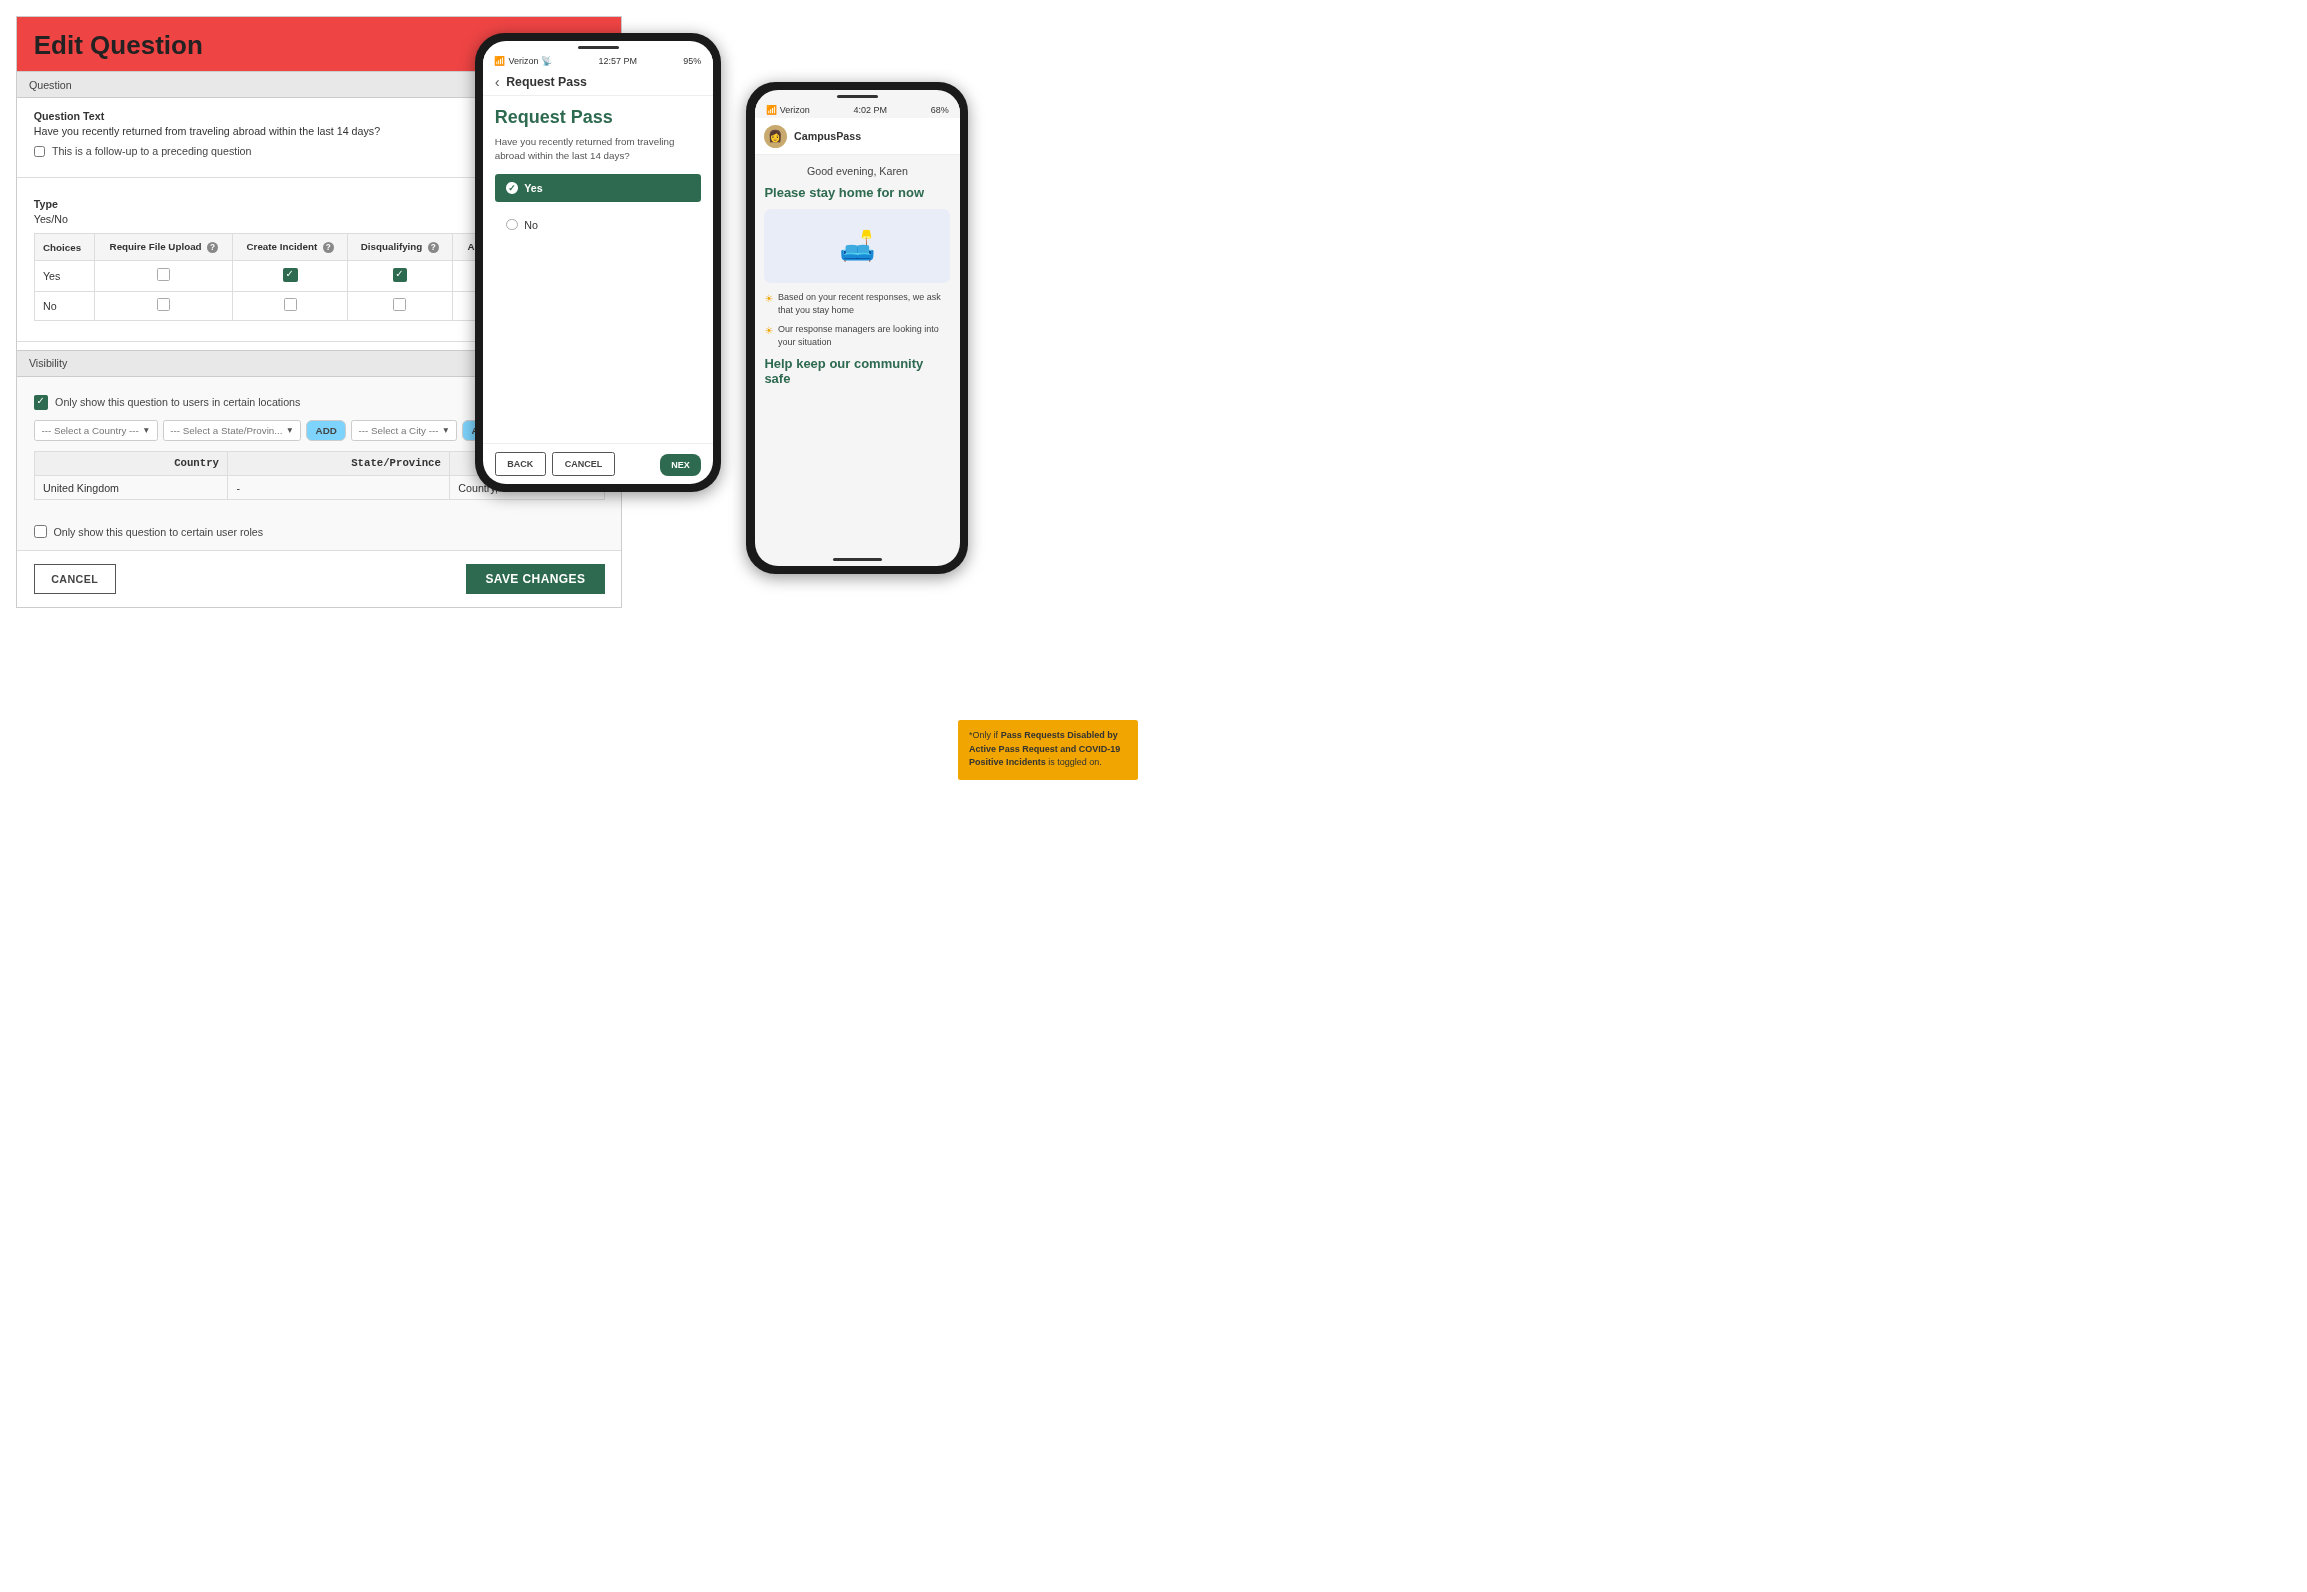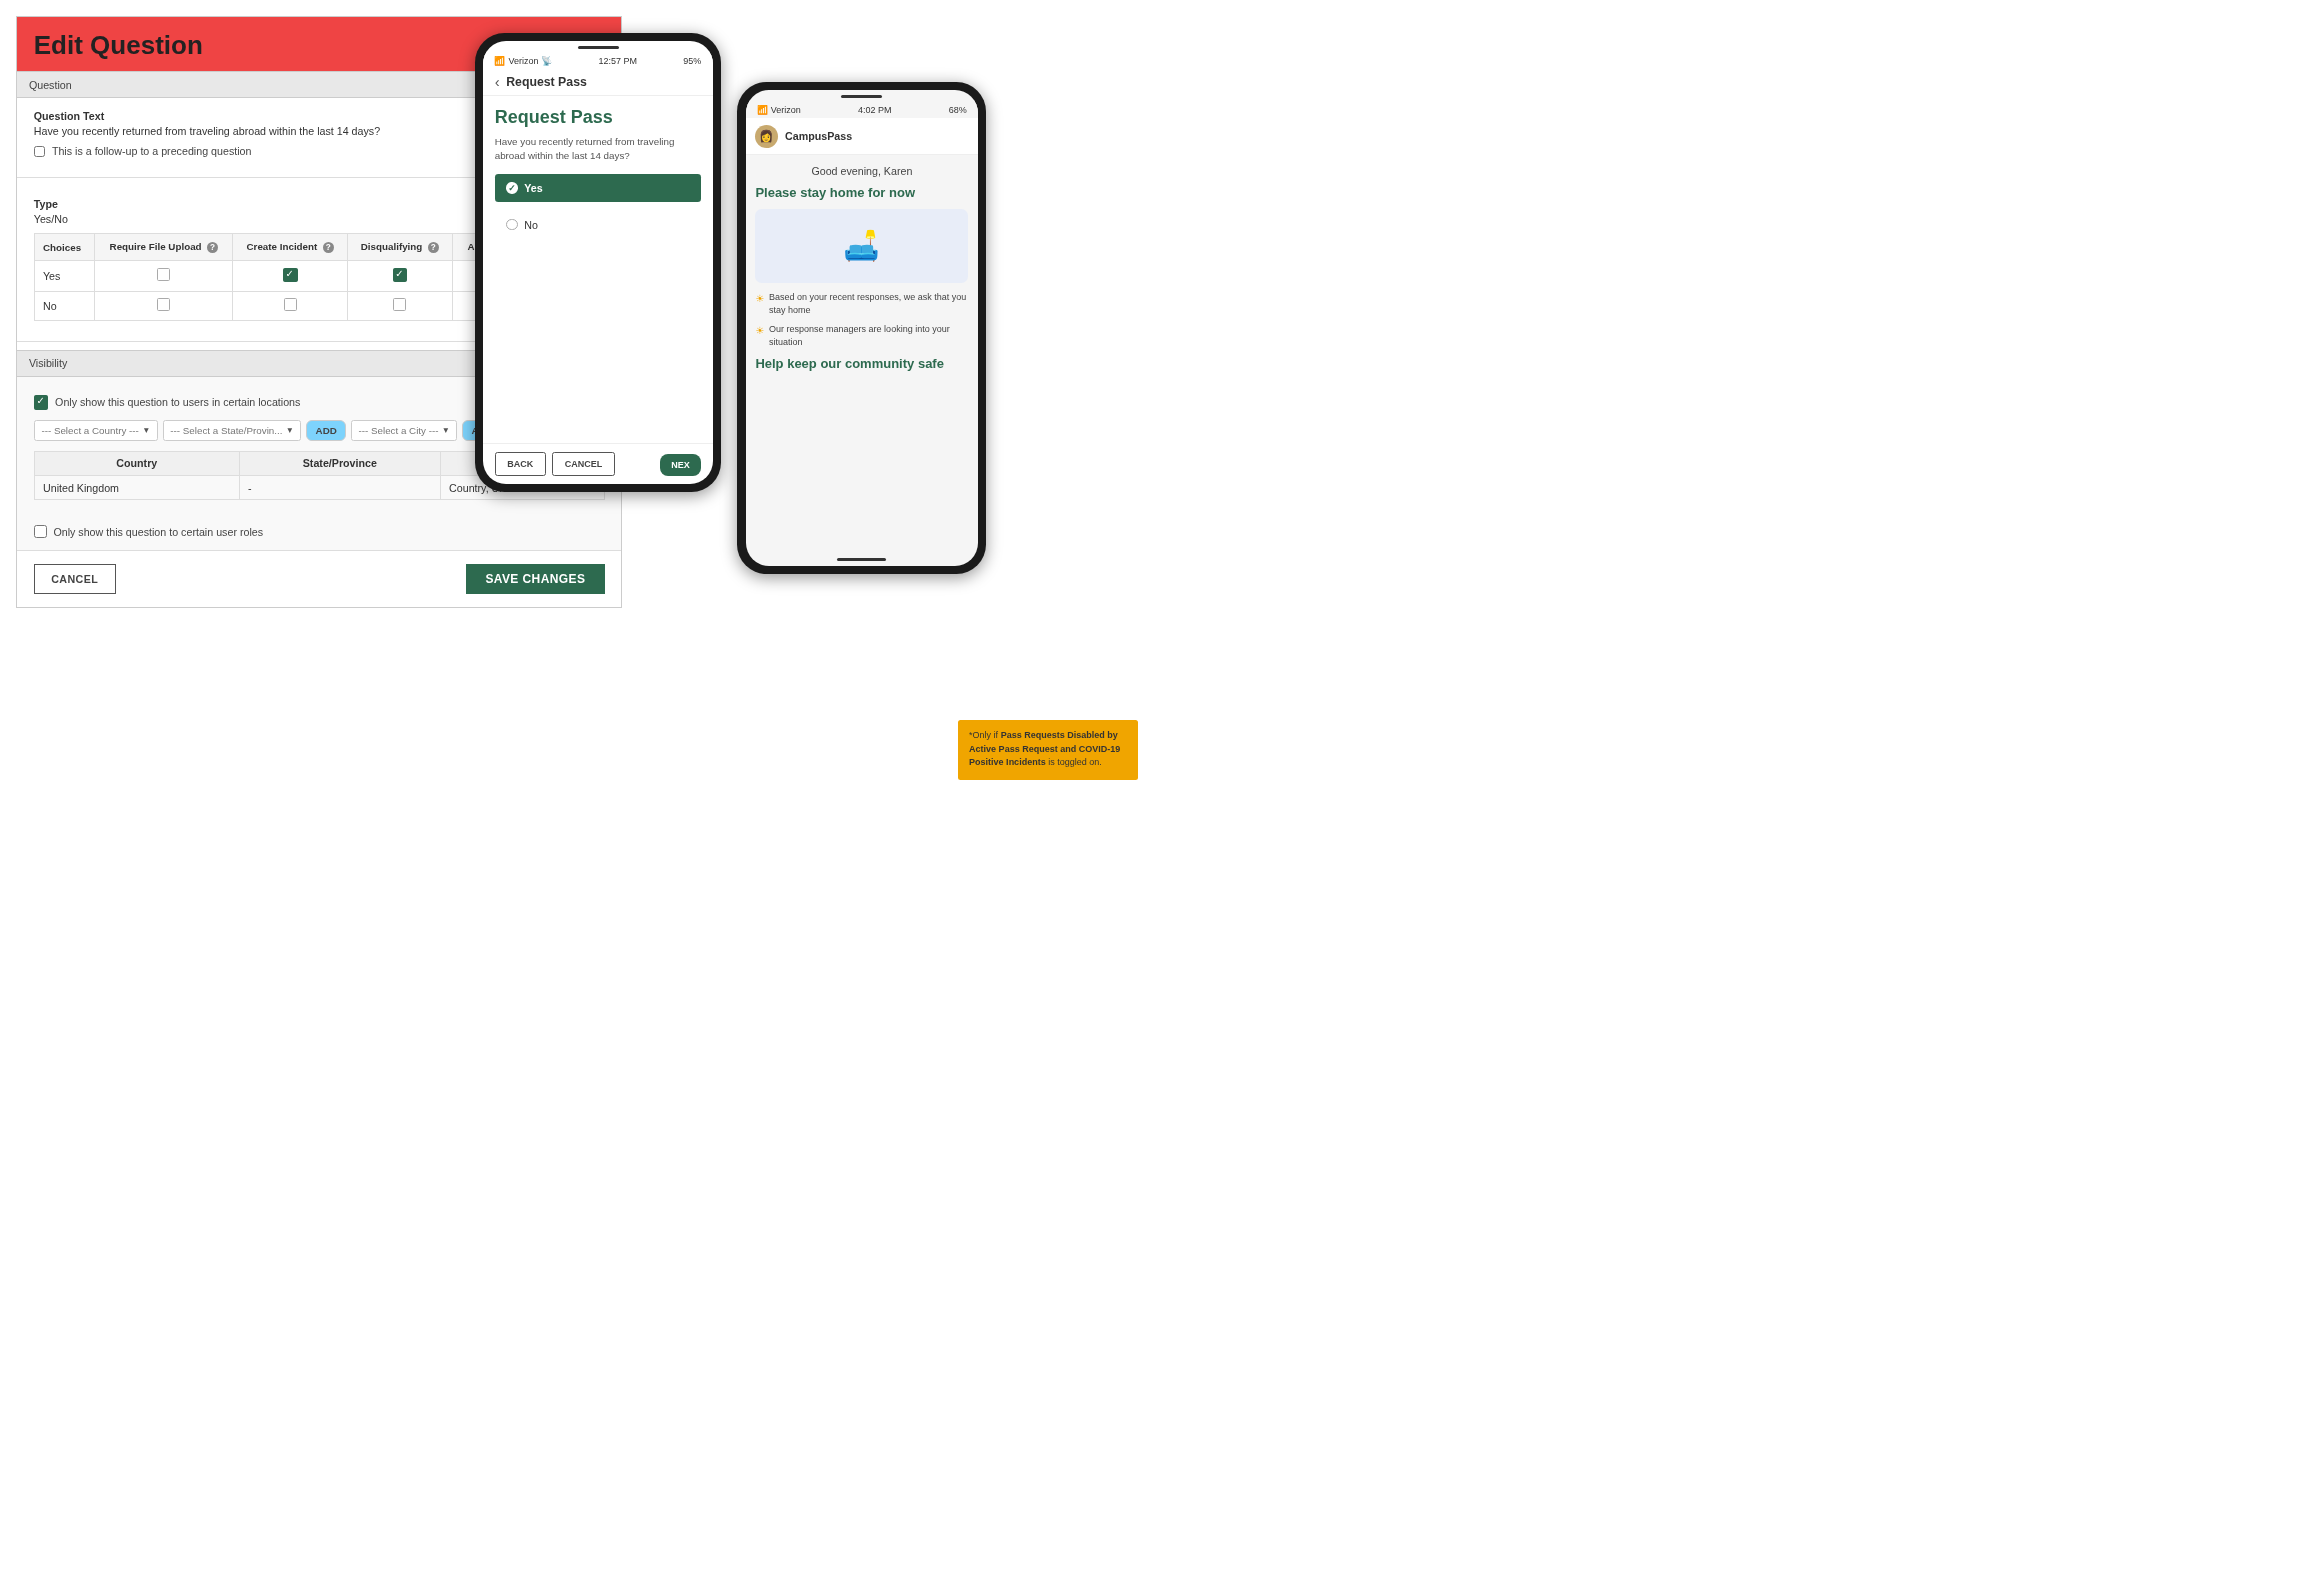--- a/index.html
+++ b/index.html
@@ -202,21 +202,22 @@
       border-collapse: collapse;
       margin-top: 9.8px;
     }
 
     .location-table th {
       background: #f0f0f0;
       border: 0.8px solid #ddd;
       padding: 5.7px 8.2px;
       font-size: 10.7px;
       font-weight: bold;
-      text-align: center;
+      text-align: right;
+      font-family: Liberation Mono, monospace;
     }
 
     .location-table td {
       border: 0.8px solid #ddd;
       padding: 5.7px 8.2px;
       font-size: 10.7px;
       color: #333;
     }
 
     .user-roles-row {
@@ -419,28 +420,29 @@
       font-size: 9px;
       font-weight: bold;
       color: #fff;
       border-radius: 8px;
       cursor: pointer;
       margin-left: auto;
     }
 
     
     .phone-2 {
-      width: 249px;
+      width: 222px;
       height: 492px;
       background: #1a1a1a;
       border-radius: 29.5px;
       padding: 8.2px;
       position: relative;
       box-shadow: 0 3.3px 16.4px rgba(0,0,0,0.4);
       margin-top: 49px;
+      margin-left: 9px;
     }
 
     .phone-2-screen {
       background: #f5f5f5;
       width: 100%;
       height: 100%;
       border-radius: 23px;
       overflow: hidden;
       display: flex;
       flex-direction: column;

